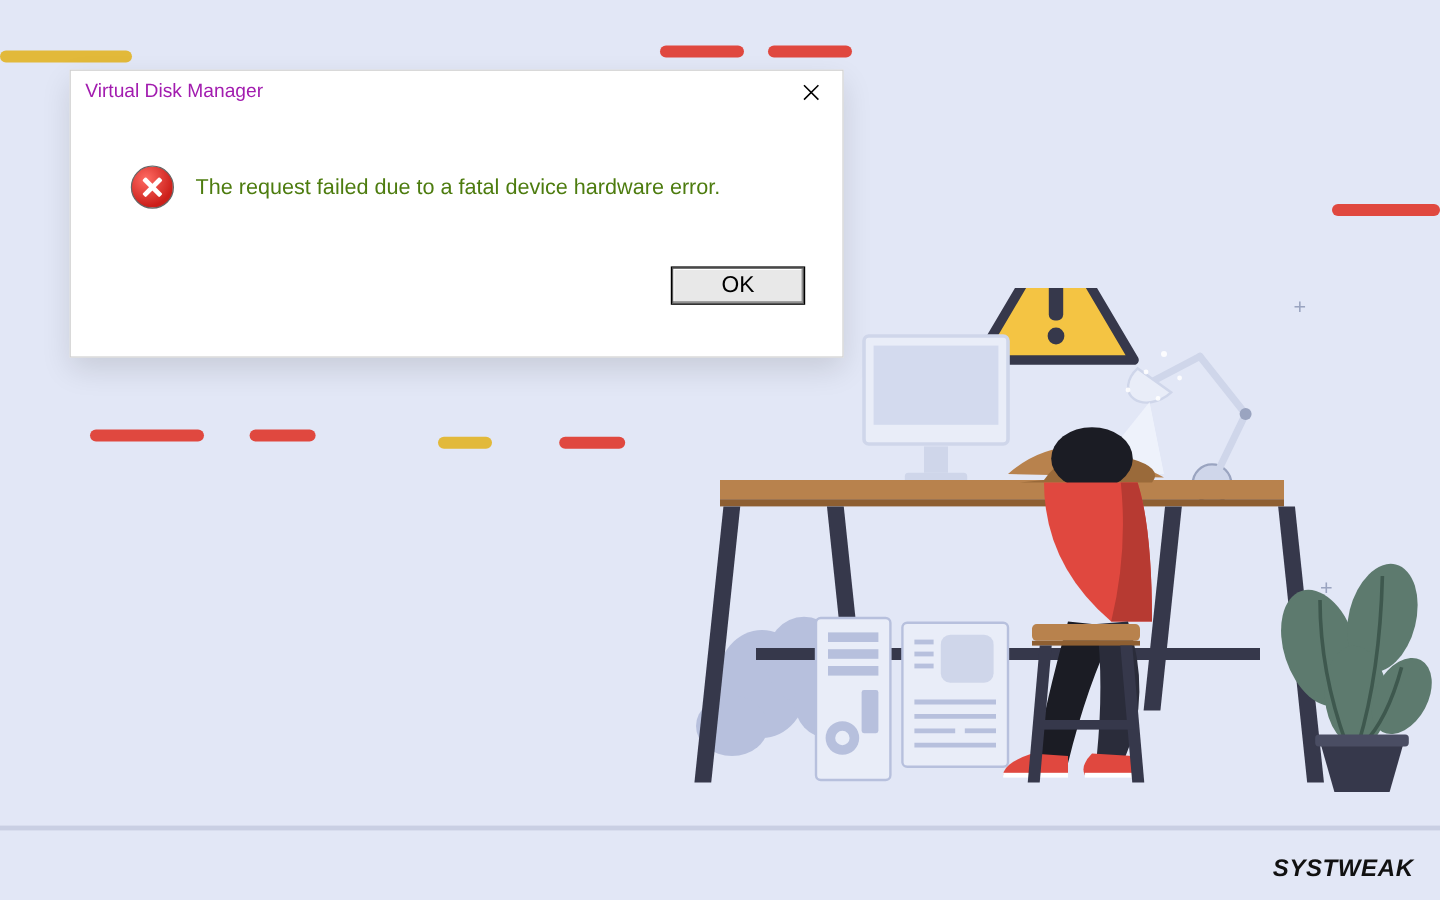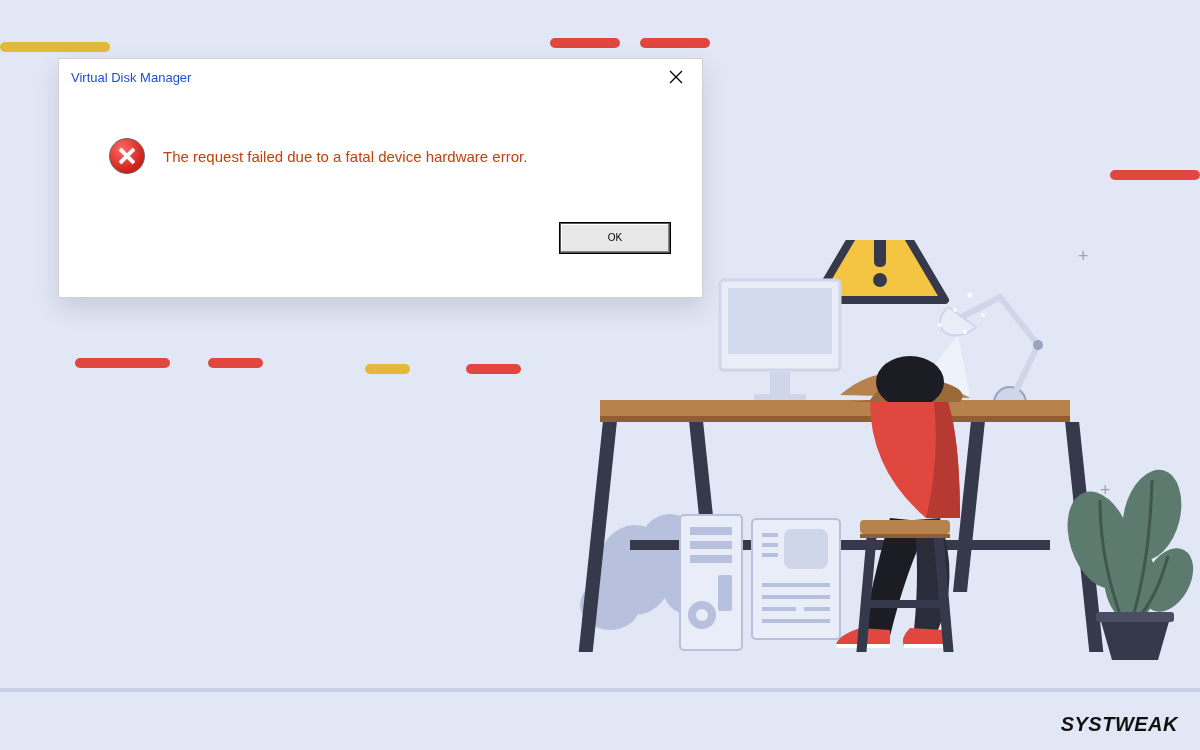--- a/index.html
+++ b/index.html
@@ -32,22 +32,22 @@
       width: 645px; height: 240px;
       background: #fff;
       box-shadow: 0 10px 24px rgba(0,0,0,0.12);
       border: 1px solid #d0d0d0;
     }
     .dialog-title-bar {
       height: 36px;
       display: flex;
       align-items: center;
       padding: 0 12px;
-      color: #1d4ed8;
-      font-size: 13px;
+      color: #a21caf;
+      font-size: 16px;
     }
     .dialog-title-bar .title { flex: 1; }
     .close-x {
       width: 28px; height: 28px;
       display: flex; align-items: center; justify-content: center;
       font-size: 16px; cursor: default;
       color: #000;
     }
     .dialog-body {
       display: flex;
@@ -68,32 +68,32 @@
       content: "";
       position: absolute;
       left: 50%; top: 50%;
       width: 20px; height: 4px;
       background: #fff;
       border-radius: 1px;
       transform-origin: center;
     }
     .err-icon::before { transform: translate(-50%,-50%) rotate(45deg); }
     .err-icon::after  { transform: translate(-50%,-50%) rotate(-45deg); }
-    .err-text { font-size: 15px; color: #c2410c; }
+    .err-text { font-size: 18px; color: #4d7c0f; }
     .dialog-footer {
       display: flex;
       justify-content: flex-end;
       padding: 18px 32px;
     }
     .ok-btn {
       width: 110px; height: 30px;
       background: #e8e8e8;
       border: 1px solid #555;
       box-shadow: inset -1px -1px 0 #888, inset 1px 1px 0 #fff;
-      font-size: 10px;
+      font-size: 19px;
       text-align: center;
       line-height: 28px;
       cursor: default;
       outline: 1px solid #000;
     }
 
     
     .floor { position: absolute; left: 0; right: 0; bottom: 58px; height: 4px; background: #9aa4c0; opacity: .35; }
 
     

